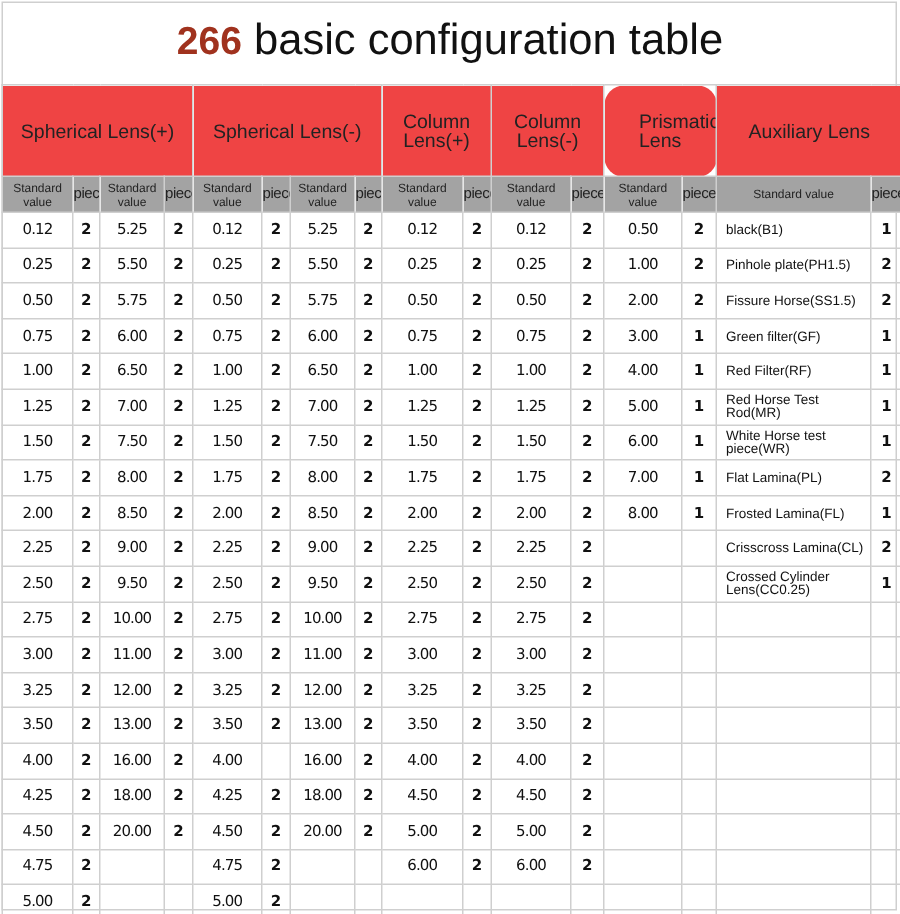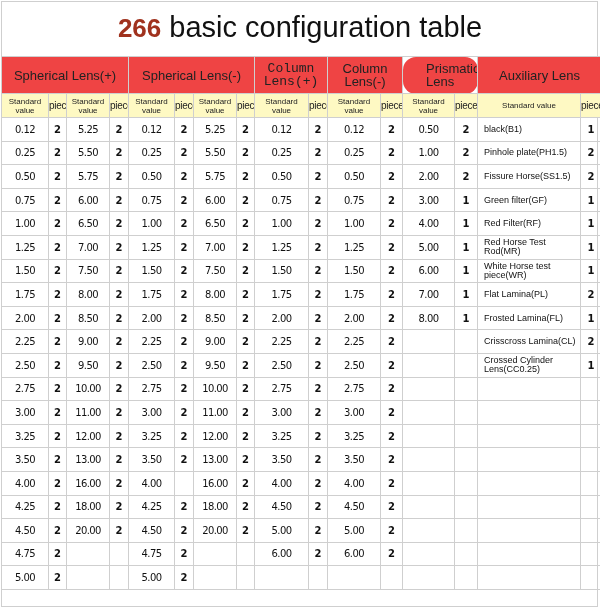--- a/index.html
+++ b/index.html
@@ -3,21 +3,21 @@
 <meta charset="utf-8">
 <style>
   html, body { margin: 0; padding: 0; background: #fff; }
   body { width: 600px; height: 609px; overflow: hidden; font-family: "Liberation Sans", sans-serif; color: #111; }
   .frame { position: absolute; left: 1px; top: 1px; width: 597px; height: 606px; border: 1px solid #cfcfcf; box-sizing: border-box; }
   .title { position: absolute; left: 0; top: 0; width: 600px; height: 56px; text-align: center; line-height: 54px; font-size: 29px; color: #111; }
   .title .num { color: #a0321e; font-weight: bold; font-size: 26px; }
   table { position: absolute; left: 1px; top: 56px; border-collapse: collapse; table-layout: fixed; width: 598px; }
   td, th { border: 1px solid #cfcfcf; padding: 0; text-align: center; vertical-align: middle; overflow: hidden; }
   th.grp { background: #ef4444; font-weight: normal; font-size: 13px; line-height: 13px; height: 28px; color: #222; }
-  th.sub { background: #fef9c3; font-weight: normal; font-size: 8px; line-height: 9px; height: 23px; color: #222; }
+  th.sub { background: #a3a3a3; font-weight: normal; font-size: 8px; line-height: 9px; height: 23px; color: #222; }
   th.sub.pc { font-size: 10px; letter-spacing: -0.3px; text-align: right; }
   td { height: 22.6px; font-size: 10.5px; color: #111; }
   td.v { font-family: "DejaVu Sans", sans-serif; font-size: 10px; letter-spacing: -0.6px; }
   td.p { font-family: "DejaVu Sans", sans-serif; font-size: 10px; font-weight: bold; }
   td.aux { text-align: left; padding-left: 6px; font-size: 9px; line-height: 9px; }
 </style>
 </head>
 <body>
 
 <div class="frame"></div>
@@ -39,22 +39,22 @@
       <col style="width:22px">
     <col style="width:52px">
       <col style="width:23px">
       <col style="width:103px">
       <col style="width:21px">
   </colgroup>
   <thead>
     <tr id="grp-row">
         <th class="grp" colspan="4">Spherical Lens(+)</th>
         <th class="grp" colspan="4">Spherical Lens(-)</th>
-        <th class="grp" colspan="2" style="padding: 0px 8px; font-family: Liberation Mono, monospace;">Column Lens(+)</th>
-        <th class="grp" colspan="2" style="padding: 4px 8px;">Column Lens(-)</th>
+        <th class="grp" colspan="2" style="padding: 0px 8px;">Column Lens(+)</th>
+        <th class="grp" colspan="2" style="padding: 16px 8px;">Column Lens(-)</th>
         <th class="grp" colspan="2" style="padding: 0px 23px; border-radius: 13px;">Prismatic Lens</th>
         <th class="grp" colspan="2" style="padding: 0px 8px;">Auxiliary Lens</th>
       </tr>
     <tr id="sub-row">
         <th class="sub">Standard value</th>
         <th class="sub pc">piece</th>
         <th class="sub">Standard value</th>
         <th class="sub pc">piece</th>
         <th class="sub">Standard value</th>
         <th class="sub pc">piece</th>

